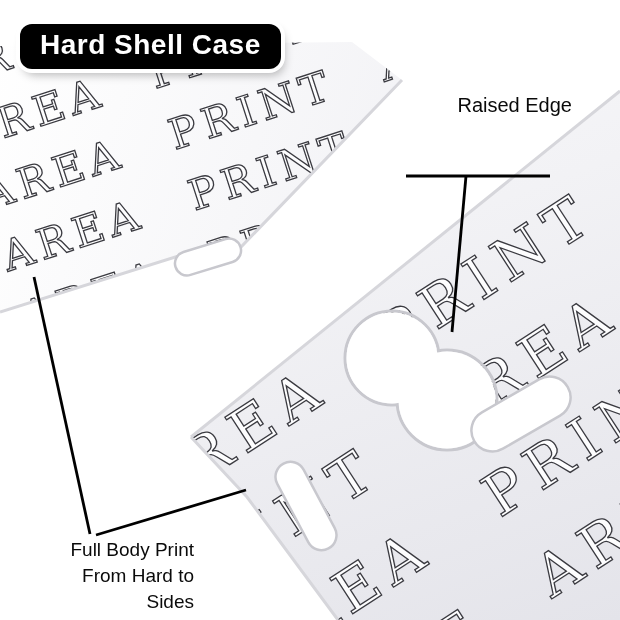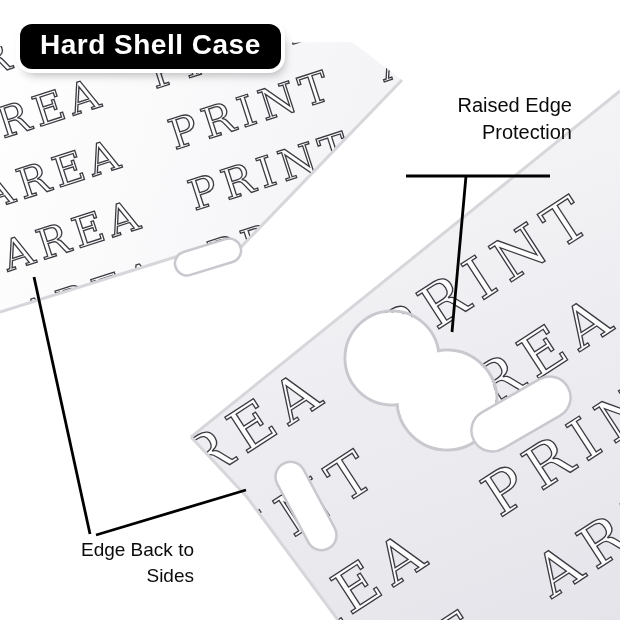--- a/index.html
+++ b/index.html
@@ -94,21 +94,21 @@
     <line class="callout" x1="90" y1="534" x2="34" y2="277"></line>
     <line class="callout" x1="96" y1="535" x2="246" y2="490"></line>
   </svg>
 
   <div class="badge">
     <span>Hard Shell Case</span>
   </div>
 
   <div class="ann ann-camera">
     <div>Raised Edge</div>
-    <div>Protection</div>
   </div>
 
   <div class="ann ann-fullbody">
-    <div>Edge Back to</div>
+    <div>Full Body Print</div>
+    <div>From Hard to</div>
     <div>Sides</div>
   </div>
 
 </div>
 
 </body></html>

